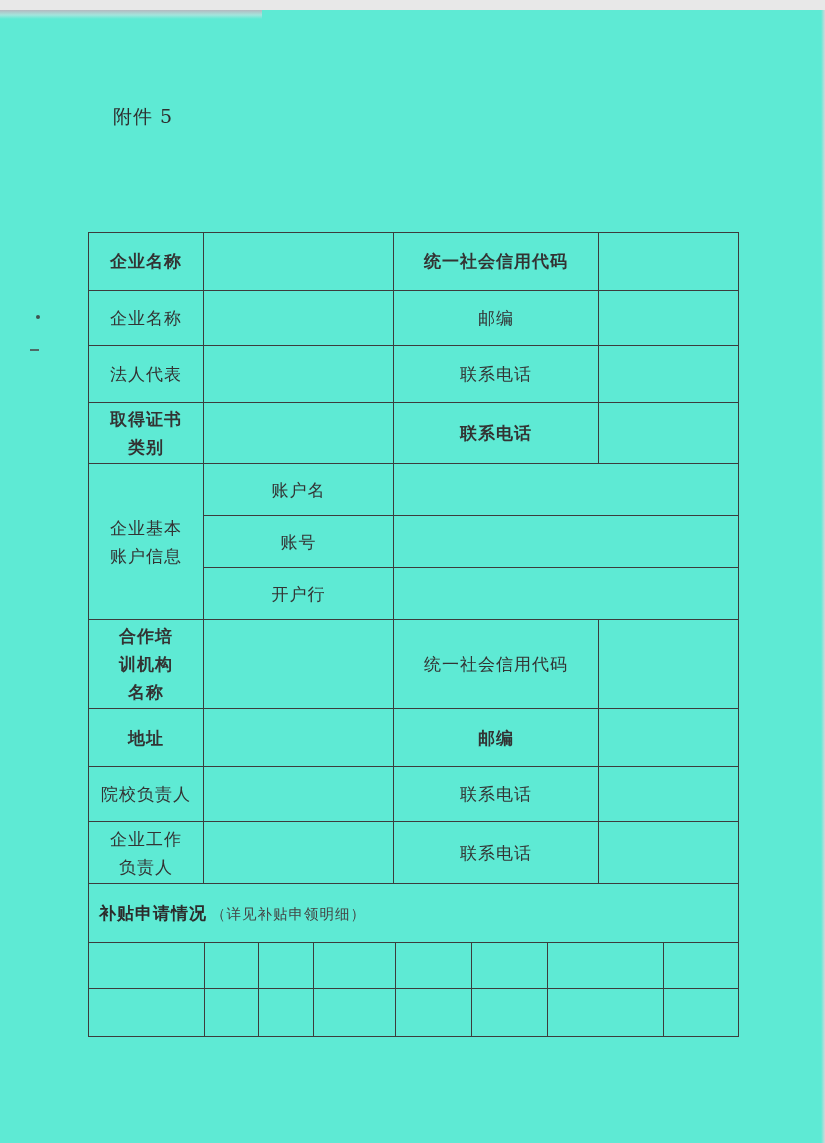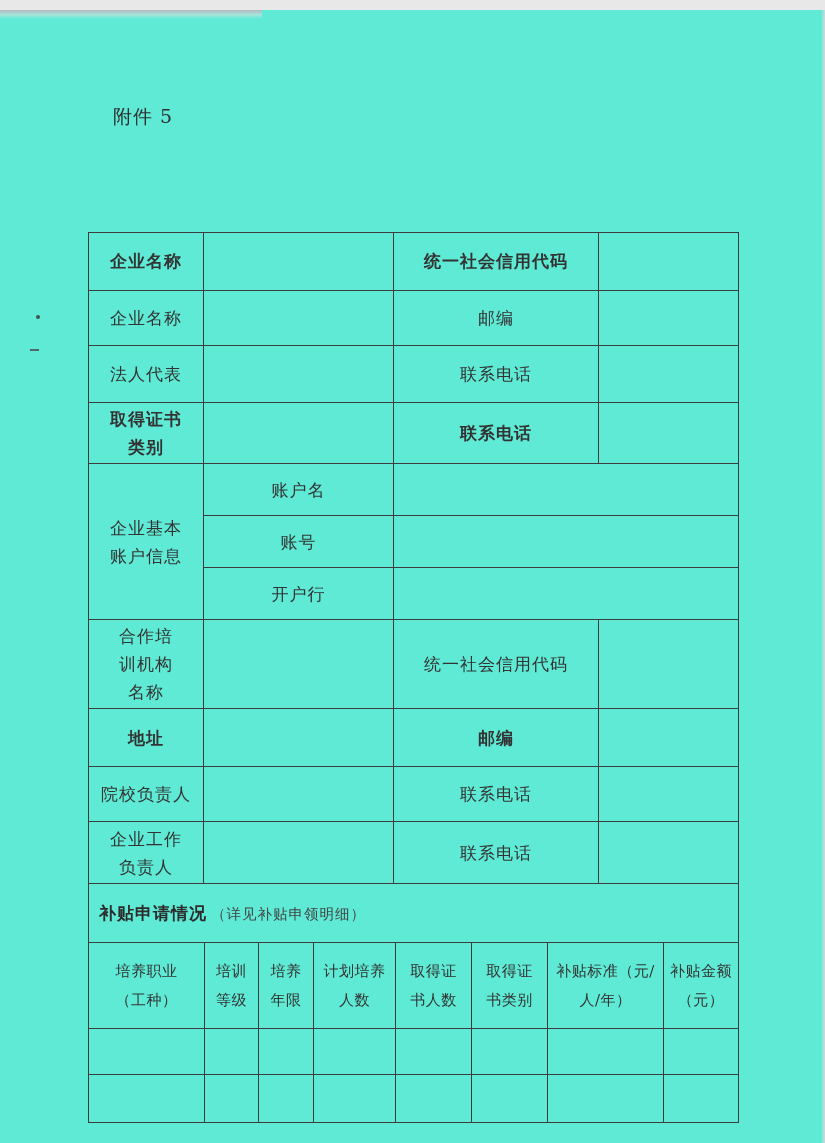--- a/index.html
+++ b/index.html
@@ -22,21 +22,21 @@
   .title { position:absolute; left:0; right:0; top:146px; margin:0; text-align:center;
     font-size:27px; font-weight:700; color:#1f1f1f; letter-spacing:2px; }
 
   .form-wrap { position:absolute; left:88px; top:222px; width:650px; }
   table { border-collapse:collapse; table-layout:fixed; width:650px; }
   td,th { border:1px solid #3c3c3c; text-align:center; vertical-align:middle;
     font-weight:normal; font-size:17px; color:#333; padding:2px 4px; line-height:1.65;
     overflow:hidden; }
   .lbl { letter-spacing:1px; }
   .wrap5 { display:inline-block; max-width:88px; letter-spacing:1px; }
-  .wrap4 { display:inline-block; max-width:70px; letter-spacing:1px; }
+  .wrap4 { display:inline-block; max-width:70px; letter-spacing:1px;font-weight:bold; }
 
   tr.h53 td { height:53px;font-weight:bold; } tr.h50 td { height:50px; } tr.h52 td { height:52px; }
   tr.h47 td { height:47px; } tr.h64 td { height:64px; } tr.h57 td { height:57px; }
   tr.h54 td { height:54px; }
 
   .subsidy-row-cell { text-align:left; padding-left:10px; }
   .s-title { font-family:"DejaVu Sans","Liberation Sans",sans-serif; font-weight:600;
     font-size:17px; color:#2c2c2c; letter-spacing:1px; }
   .s-note { font-size:14.5px; color:#444; letter-spacing:1px; margin-left:4px; }
 
@@ -157,30 +157,20 @@
         <col style="width:116px">
           <col style="width:54px">
           <col style="width:55px">
           <col style="width:82px">
         <col style="width:76px">
           <col style="width:76px">
           <col style="width:116px">
           <col style="width:75px">
       </colgroup>
       <tbody>
-          <tr class="hdr">
-        <th><span class="hw hw1">培养职业（工种）</span></th>
-        <th><span class="hw hw2">培训等级</span></th>
-        <th><span class="hw hw3">培养年限</span></th>
-        <th><span class="hw hw4">计划培养人数</span></th>
-        <th><span class="hw hw5">取得证书人数</span></th>
-        <th><span class="hw hw6">取得证书类别</span></th>
-        <th><span class="hw hw7">补贴标准（元/人/年）</span></th>
-        <th><span class="hw hw8">补贴金额（元）</span></th>
-      </tr>
       <tr class="b1">
         <td></td>
         <td></td>
         <td></td>
         <td></td>
         <td></td>
         <td></td>
         <td></td>
         <td></td>
       </tr>

